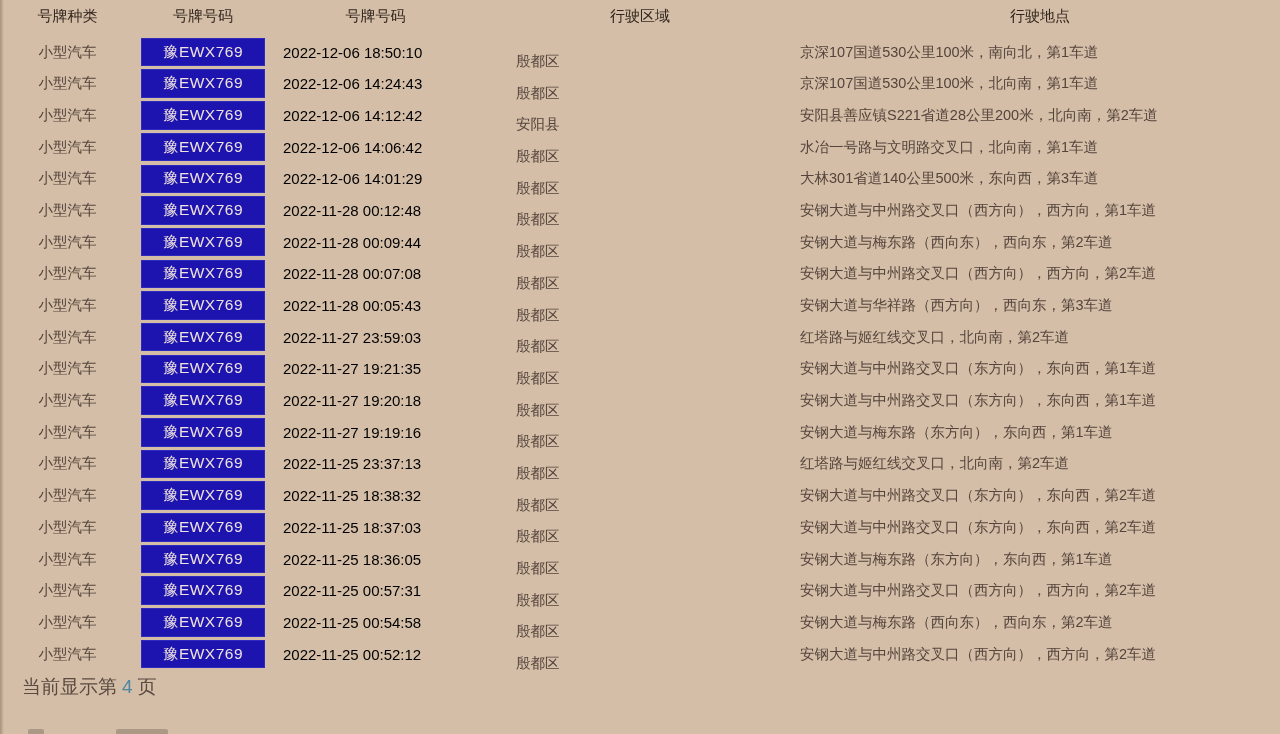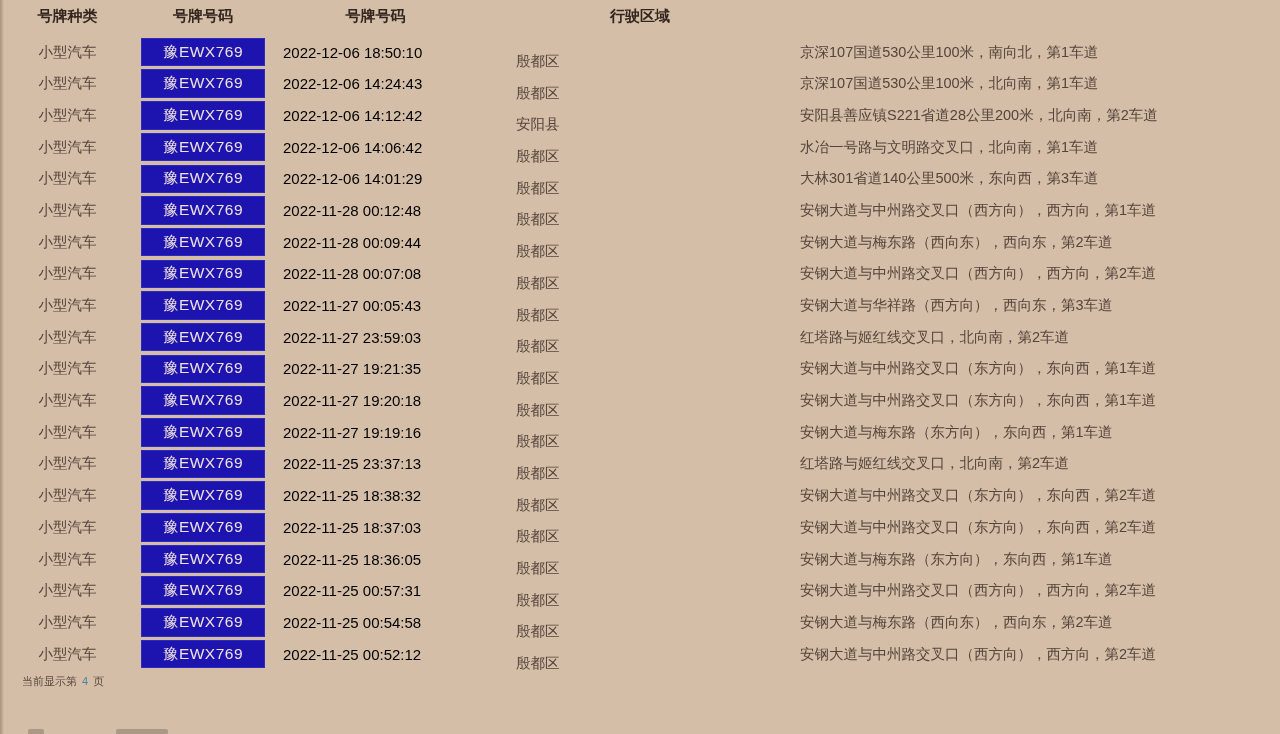--- a/index.html
+++ b/index.html
@@ -17,21 +17,21 @@
     pointer-events: none;
   }
   .grid {
     display: grid;
     grid-template-columns: 135px 136px 209px 320px 480px;
     align-items: center;
     white-space: nowrap;
   }
   .header-row {
     height: 33px;
-    font-weight: bold;
+    font-weight: normal;
     font-size: 15px;
     color: #33261f;
   }
   .header-row .h { text-align: center; }
   .row {
     height: 31.7px;
     font-size: 14.5px;
     color: #55443c;
   }
   .c1 { text-align: center; }
@@ -45,21 +45,21 @@
     letter-spacing: 0.5px;
     box-shadow: inset 0 0 0 1px rgba(60,60,200,0.55);
     cursor: pointer;
   }
   .c3 { padding-left: 12px; color: #000000; font-size: 15px; }
   .c4 { padding-left: 36px; margin-top: 19px; }
   .c5 { font-size: 14.5px; }
   .footer {
     margin-top: 7px;
     padding-left: 22px;
-    font-size: 11px;
+    font-size: 19px;
     color: #5a4a40;
     white-space: nowrap;
   }
   .footer .pagenum { color: #4d86a4; margin: 0 5px; }
   .clip-frag {
     position: absolute; bottom: 0; left: 28px; height: 6px;
     display: flex; gap: 72px; overflow: hidden; pointer-events: none;
   }
   .clip-frag .smudge {
     height: 10px; margin-top: 1px;
@@ -72,20 +72,21 @@
 </head>
 <body>
 
 <div class="left-edge"></div>
 
 <div class="grid header-row">
   <div class="h">号牌种类</div>
   <div class="h">号牌号码</div>
   <div class="h">号牌号码</div>
   <div class="h">行驶区域</div>
+  <div class="h">行驶地点</div>
 </div>
 
 <div id="table-body">
   <div class="grid row">
     <div class="c1">小型汽车</div>
     <div class="c2">
       <div class="plate">豫EWX769</div>
     </div>
     <div class="c3">2022-12-06 18:50:10</div>
     <div class="c4">殷都区</div>
@@ -160,21 +161,21 @@
     <div class="c3">2022-11-28 00:07:08</div>
     <div class="c4">殷都区</div>
     <div class="c5">安钢大道与中州路交叉口（西方向），西方向，第2车道</div>
   </div>
 
   <div class="grid row">
     <div class="c1">小型汽车</div>
     <div class="c2">
       <div class="plate">豫EWX769</div>
     </div>
-    <div class="c3">2022-11-27 00:05:43</div>
+    <div class="c3">2022-11-28 00:05:43</div>
     <div class="c4">殷都区</div>
     <div class="c5">安钢大道与华祥路（西方向），西向东，第3车道</div>
   </div>
 
   <div class="grid row">
     <div class="c1">小型汽车</div>
     <div class="c2">
       <div class="plate">豫EWX769</div>
     </div>
     <div class="c3">2022-11-27 23:59:03</div>

